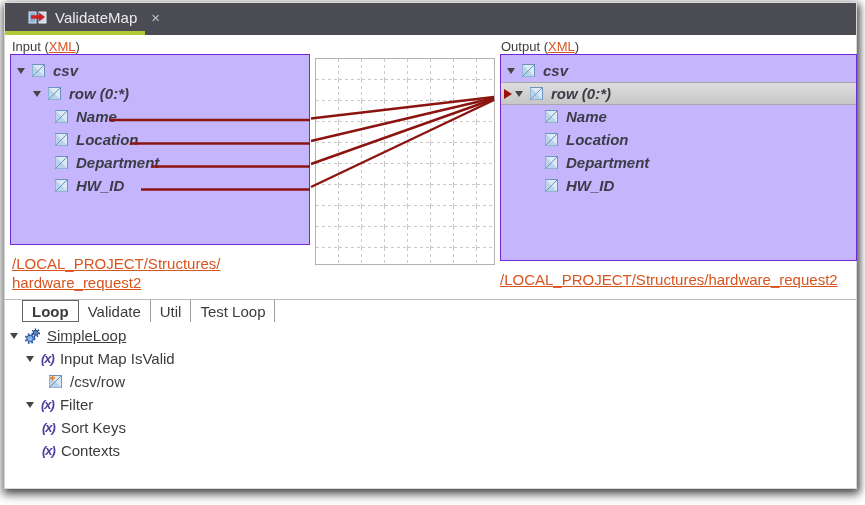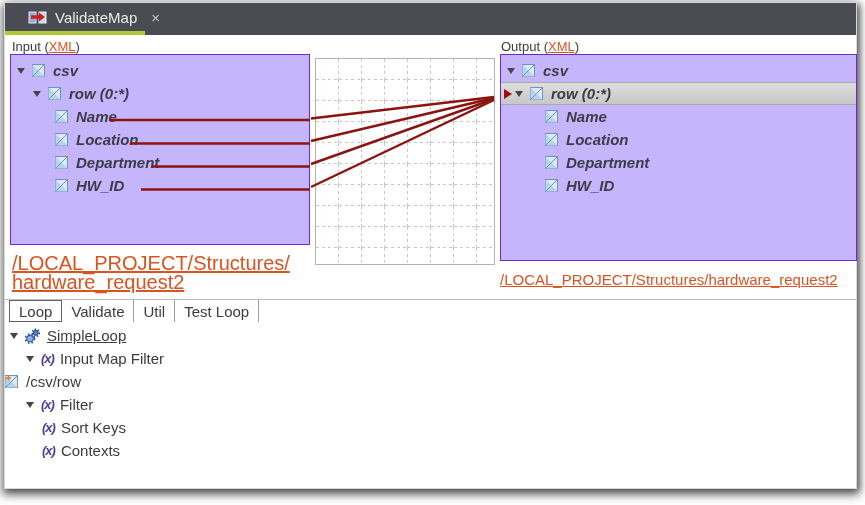--- a/index.html
+++ b/index.html
@@ -34,35 +34,35 @@
   .ind0 { padding-left:6px; } .ind1 { padding-left:22px; } .ind2 { padding-left:44px; }
   .expander { width:0; height:0; border-left:4.5px solid transparent; border-right:4.5px solid transparent;
               border-top:6px solid #454545; margin-right:7px; flex:none; }
   .el-icon { width:13px; height:13px; margin-right:8px; flex:none; }
   .hl-row { position:relative; background:linear-gradient(#dedede,#c7c7c7);
             border-top:1px solid #a8a8a8; border-bottom:1px solid #a8a8a8;
             padding-left:3px; height:23px; }
   .map-arrow { width:0; height:0; border-left:8px solid #9c0f08; border-top:5px solid transparent;
                border-bottom:5px solid transparent; margin-right:3px; flex:none; }
 
-  .path-left  { position:absolute; left:7px;  top:219px; font-size:20px; line-height:19px; width:270px; }
+  .path-left  { position:absolute; left:7px;  top:219px; font-size:15px; line-height:19px; width:270px; }
   .path-right { position:absolute; left:495px; top:236px; font-size:15px; }
 
   .map-lines { position:absolute; left:0; top:0; width:853px; height:264px; pointer-events:none; }
 
   
   .bottom-tabs { height:23px; border-top:1px solid #bdbdbd; display:flex; align-items:stretch;
                  font-size:15px; color:#3c3c3c; }
   .btab { display:flex; align-items:center; padding:0 9px; border-right:1px solid #9d9d9d; cursor:default; }
-  .btab.active { border:1px solid #636363; font-weight:normal; margin-left:4px; background:#fff; }
+  .btab.active { border:1px solid #636363; font-weight:bold; margin-left:17px; background:#fff; }
 
   
   .loop-tree { padding-top:2px; font-size:15px; color:#3c3c3c; }
   .lrow { height:23px; display:flex; align-items:center; white-space:nowrap; }
-  .l0 { padding-left:5px;text-decoration:underline; } .l1 { padding-left:21px; } .l2 { }
+  .l0 { padding-left:5px;text-decoration:underline; } .l1 { padding-left:21px; } .l2 { padding-left:44px; }
   .fx-icon { font-style:italic; font-weight:bold; color:#4c3e9e; font-size:13px;
              margin-right:6px; letter-spacing:-1px; flex:none; }
   .spacer { width:16px; flex:none; }
   .gears { width:16px; height:16px; margin-right:6px; flex:none; }
   .lrow.selected { background:#e97c3f; color:#fff; }
 </style>
 </head>
 <body>
 
 <div class="window">
@@ -237,21 +237,21 @@
         <circle cx="10.8" cy="4.8" r="2.5" fill="#5d84c4" stroke="#1d3f7d" stroke-width="1"></circle>
         <circle cx="5" cy="10.6" r="4.5" fill="none" stroke="#2b5ca8" stroke-width="1.7" stroke-dasharray="1.7 2"></circle>
         <circle cx="5" cy="10.6" r="3.2" fill="#8fb3e3" stroke="#2b5ca8" stroke-width="1.1"></circle>
       </svg>
       <span>SimpleLoop</span>
     </div>
 
     <div class="lrow l1">
       <span class="expander"></span>
       <span class="fx-icon">(x)</span>
-      <span>Input Map Filter</span>
+      <span>Input Map IsValid</span>
     </div>
 
     <div class="lrow l2">
       <svg class="el-icon" viewBox="0 0 13 13">
         <rect x="0.5" y="0.5" width="12" height="12" fill="#ddeaf6" stroke="#6b93bd"></rect>
         <path d="M0.5 0.5 L0.5 12.5 L12.5 12.5 Z" fill="#b9d3ea"></path>
         <path d="M0.5 12.5 L12.5 0.5" stroke="#6b93bd" fill="none"></path>
         <path d="M1 3 H6 M3.5 0.5 V5.5" stroke="#e07c1f" stroke-width="1.4"></path>
         </svg>
       <span style="font-weight:normal;font-style:normal;">/csv/row</span>

